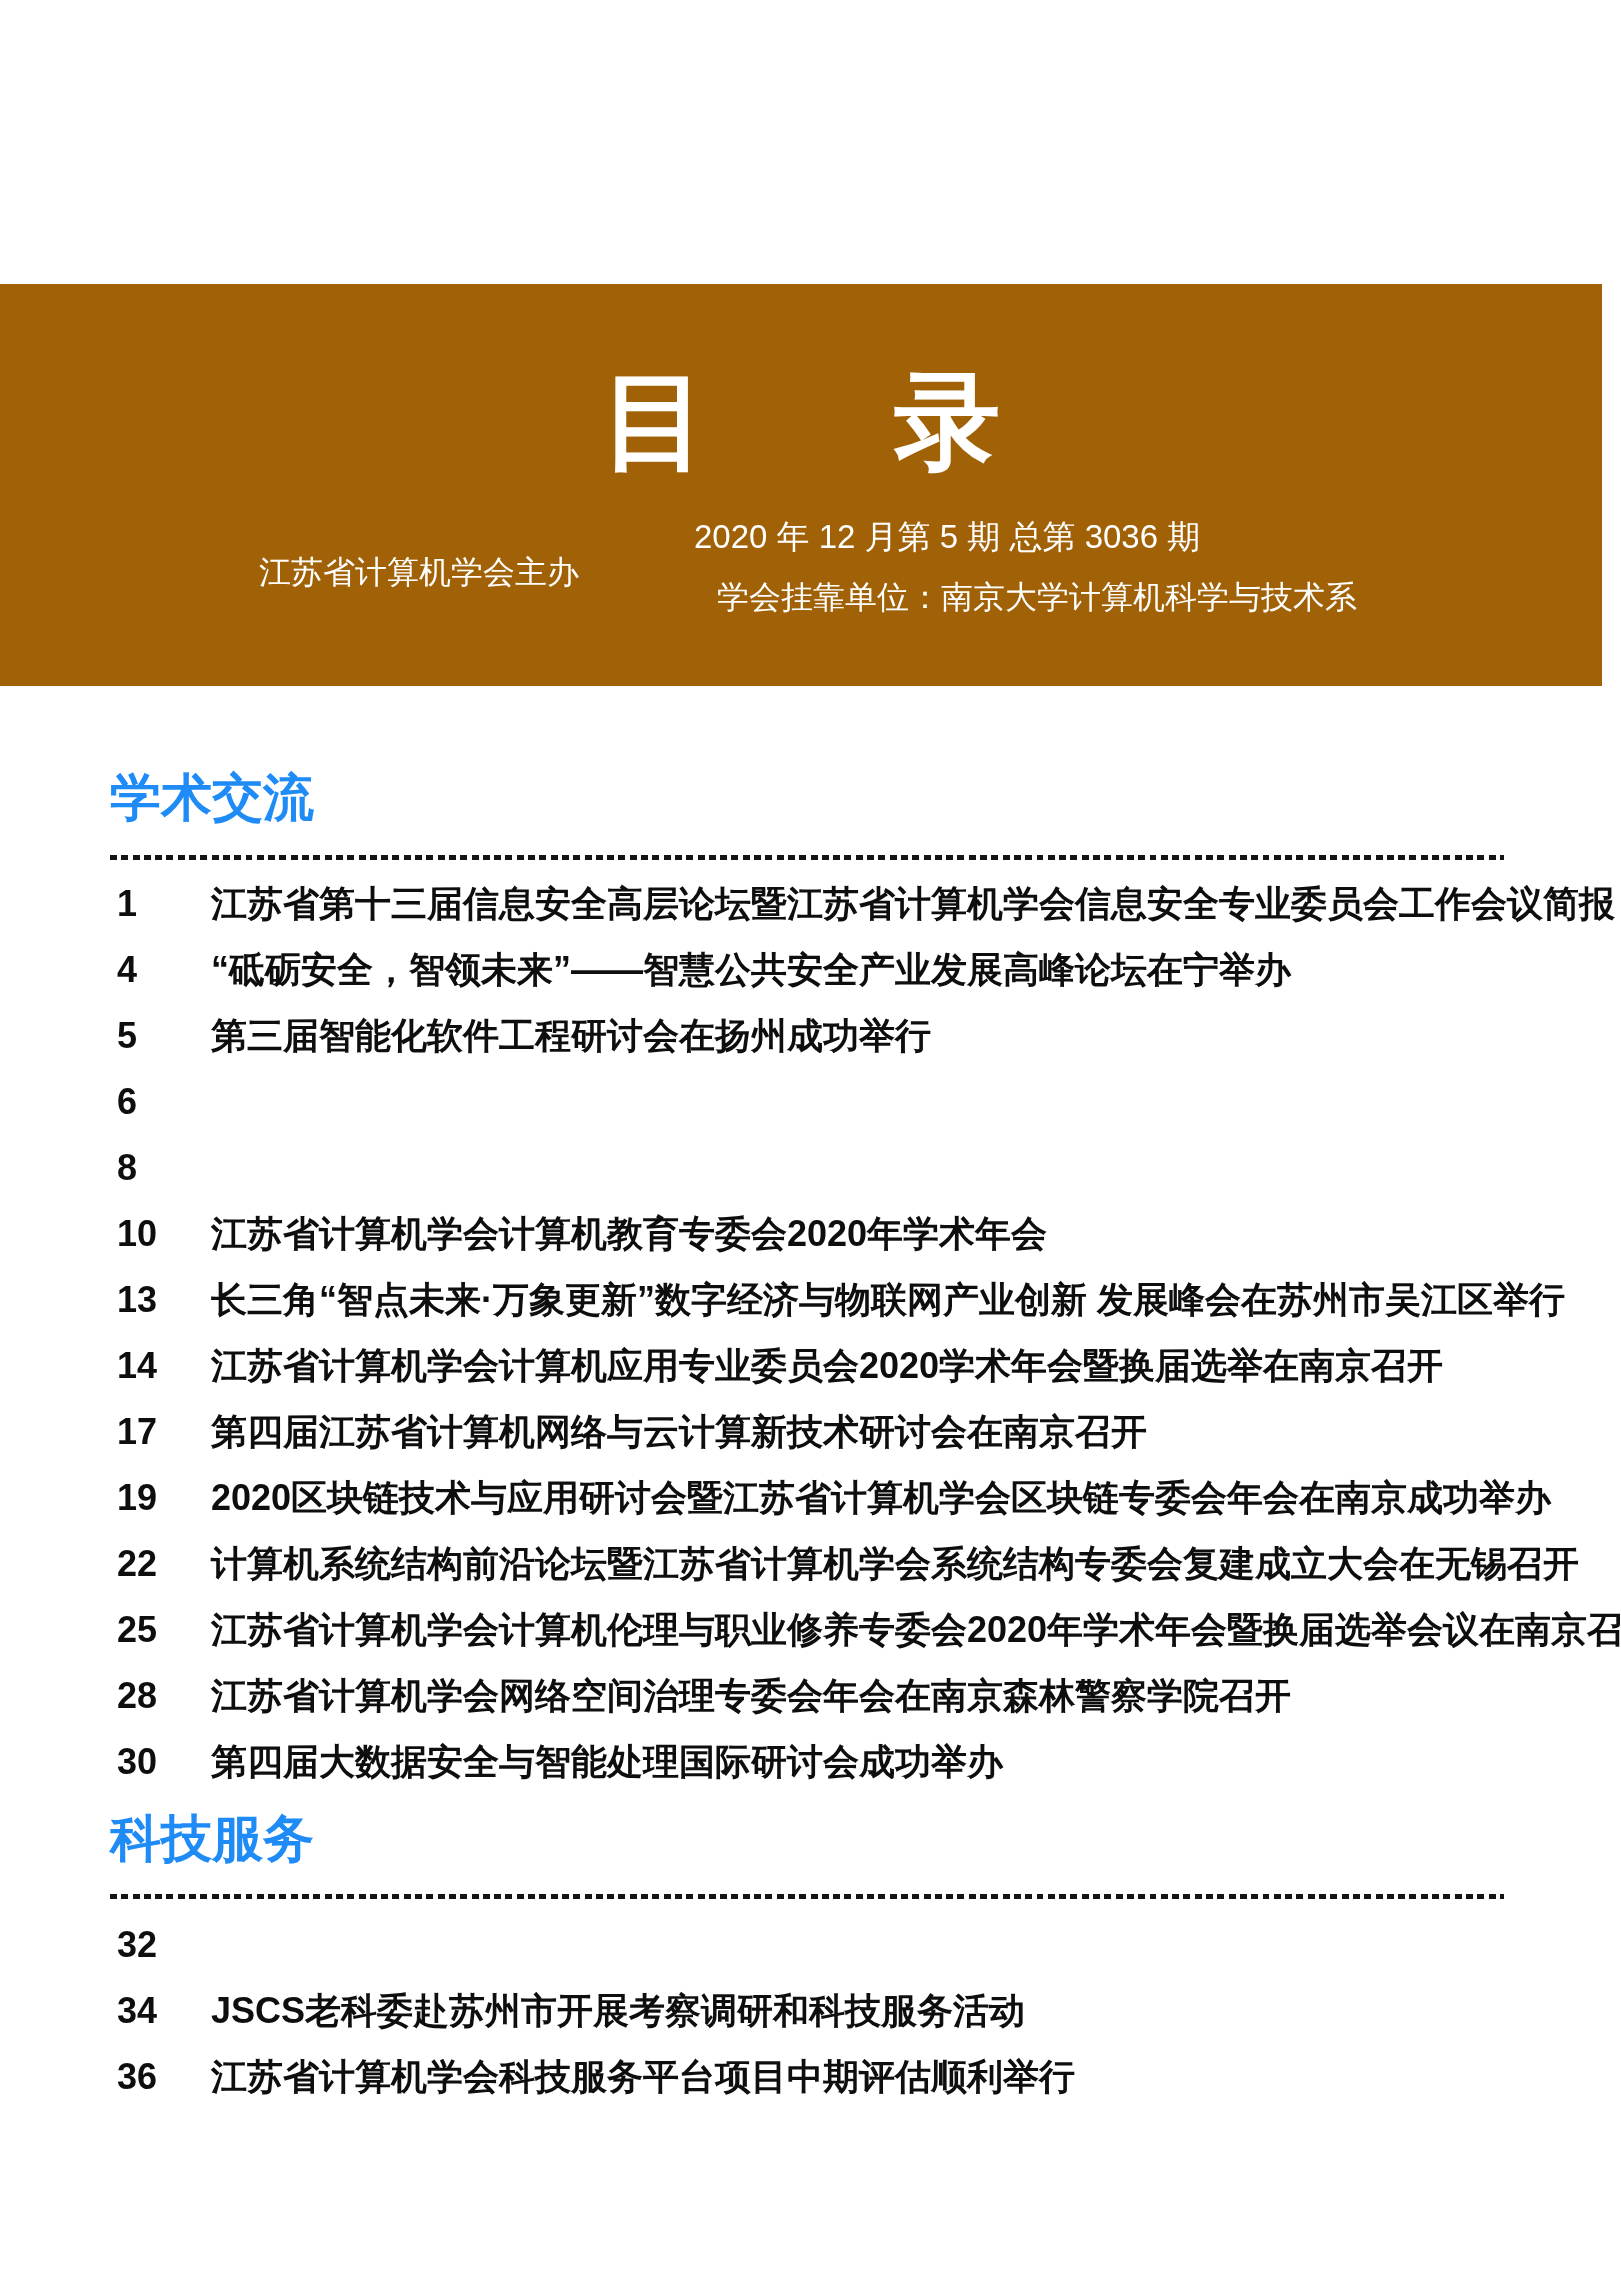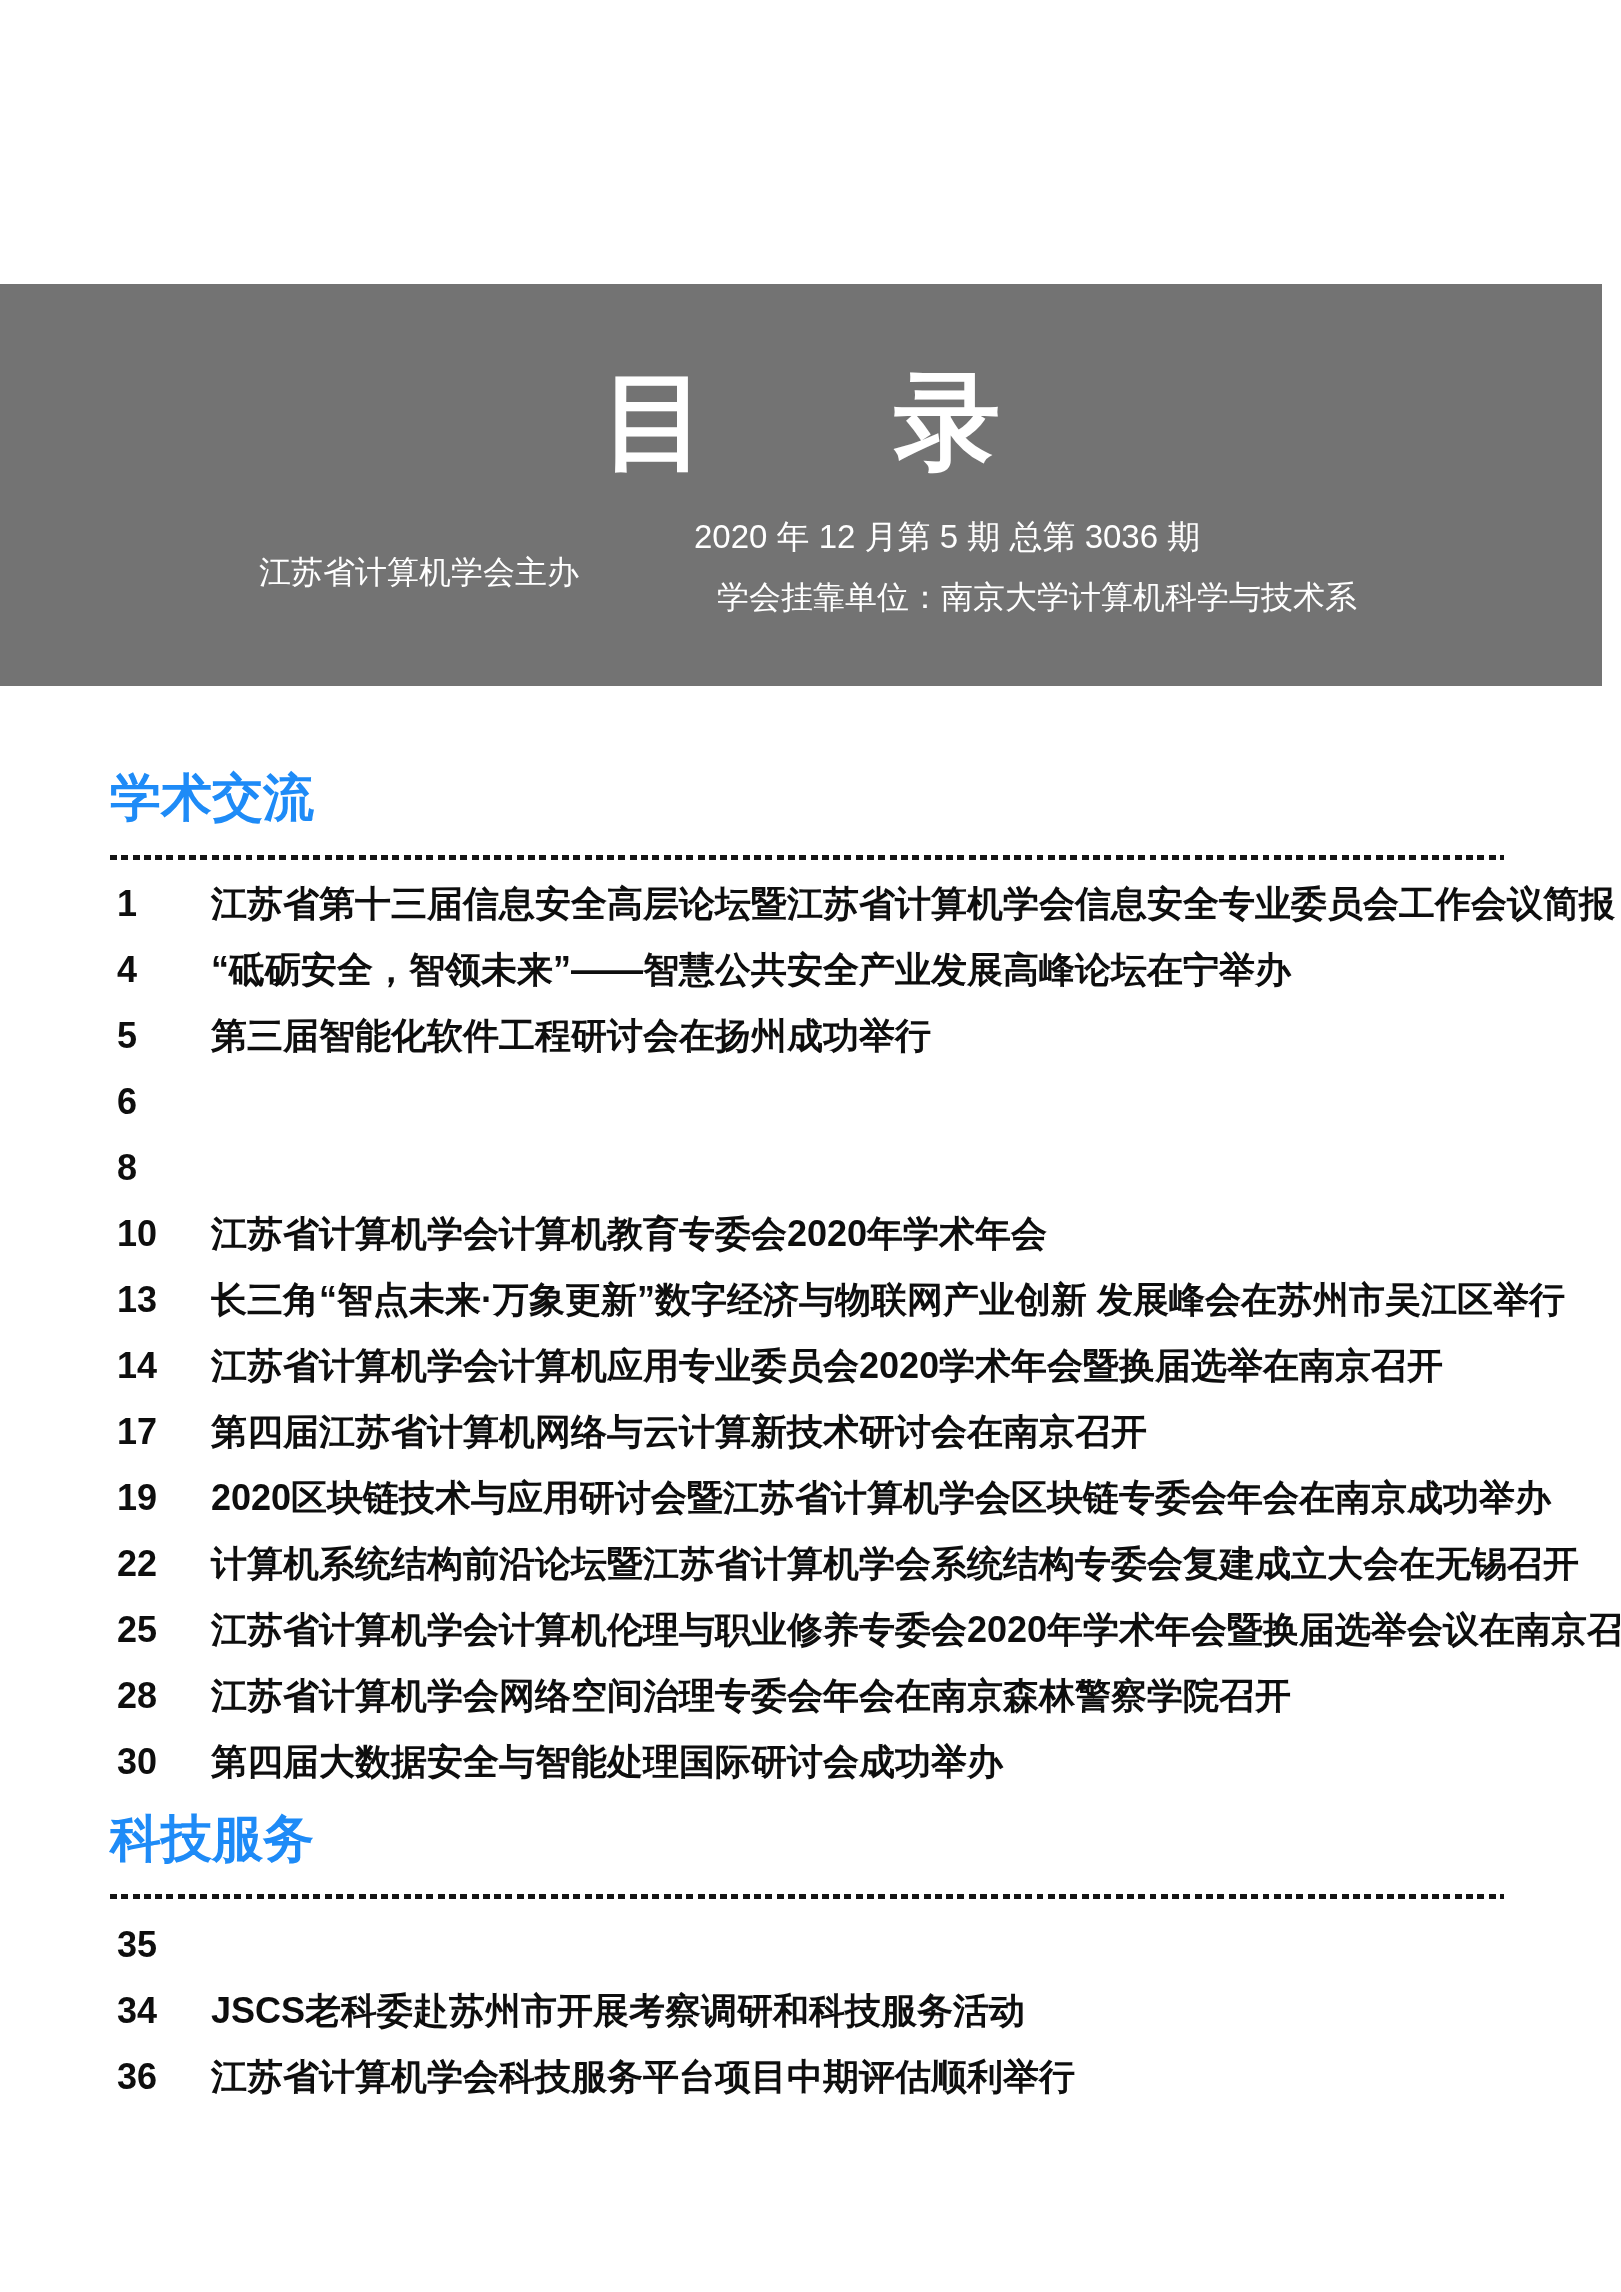--- a/index.html
+++ b/index.html
@@ -62,21 +62,21 @@
     color:#0e0e0e;white-space:nowrap;
   }
   .page-num{flex:none;width:94px;font-weight:600;}
   .entry-title{flex:none;}
 </style>
 </head>
 <body>
 
 <div class="page">
 
-  <header class="band" style="background: #737373;">
+  <header class="band" style="background: #a16207;">
     <div class="band-title">
       <span>目</span>
       <span class="gap">录</span>
     </div>
     <div class="band-issue">2020 年 12 月第 5 期 总第 3036 期</div>
     <div class="band-org">江苏省计算机学会主办</div>
     <div class="band-affil">学会挂靠单位：南京大学计算机科学与技术系</div>
   </header>
 
   <section class="sec sec1">
@@ -138,21 +138,21 @@
           <span class="entry-title">第四届大数据安全与智能处理国际研讨会成功举办</span>
         </div>
       </div>
   </section>
 
   <section class="sec sec2">
     <h2 class="sec-heading" style="color: rgb(30, 139, 247);">科技服务</h2>
     <div class="dotline"></div>
     <div class="entries">
         <div class="entry">
-          <span class="page-num">35</span>
+          <span class="page-num">32</span>
         </div>
         <div class="entry">
           <span class="page-num">34</span>
           <span class="entry-title">JSCS老科委赴苏州市开展考察调研和科技服务活动</span>
         </div>
         <div class="entry">
           <span class="page-num">36</span>
           <span class="entry-title">江苏省计算机学会科技服务平台项目中期评估顺利举行</span>
         </div>
       </div>

